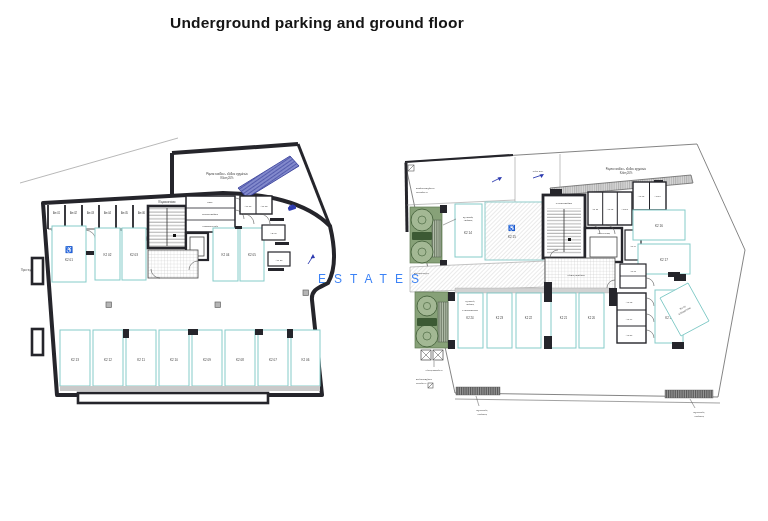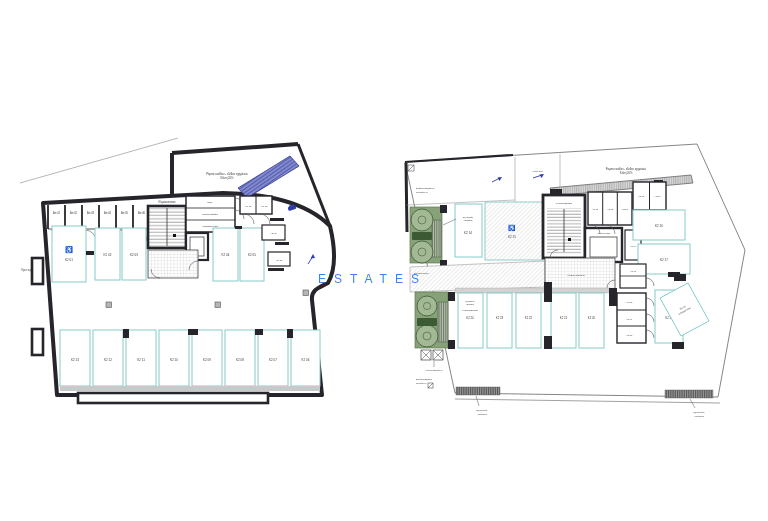--- a/index.html
+++ b/index.html
@@ -11,20 +11,21 @@
   .wm-big{left:300px;top:228px;font-size:42px;font-weight:400;letter-spacing:10px;color:#d7d7d7;}
   .wm-sub{left:318px;top:272px;font-size:12px;letter-spacing:8px;color:#3b82f6;}
   svg{position:absolute;}
   svg text{font-family:"Liberation Sans",sans-serif;fill:#3a3a3a;}
 </style>
 </head>
 <body>
 
 <div id="canvas">
 
+  <div class="title">Underground parking and ground floor</div>
 
   <svg style="left:20px;top:126px" width="330" height="288" viewBox="0 0 330 288">
     <defs>
       <pattern id="p1-blue" width="3" height="3" patternTransform="rotate(55)" patternUnits="userSpaceOnUse">
         <rect width="3" height="3" fill="#8289cc"></rect>
           <line x1="0" y1="0" x2="0" y2="3" stroke="#2e3694" stroke-width="1.1"></line>
       </pattern>
       <pattern id="p1-steps" width="4" height="3.4" patternUnits="userSpaceOnUse">
         <rect width="4" height="3.4" fill="#ffffff"></rect>
           <line x1="0" y1="1" x2="4" y2="1" stroke="#4a4a4a" stroke-width="0.5"></line>

